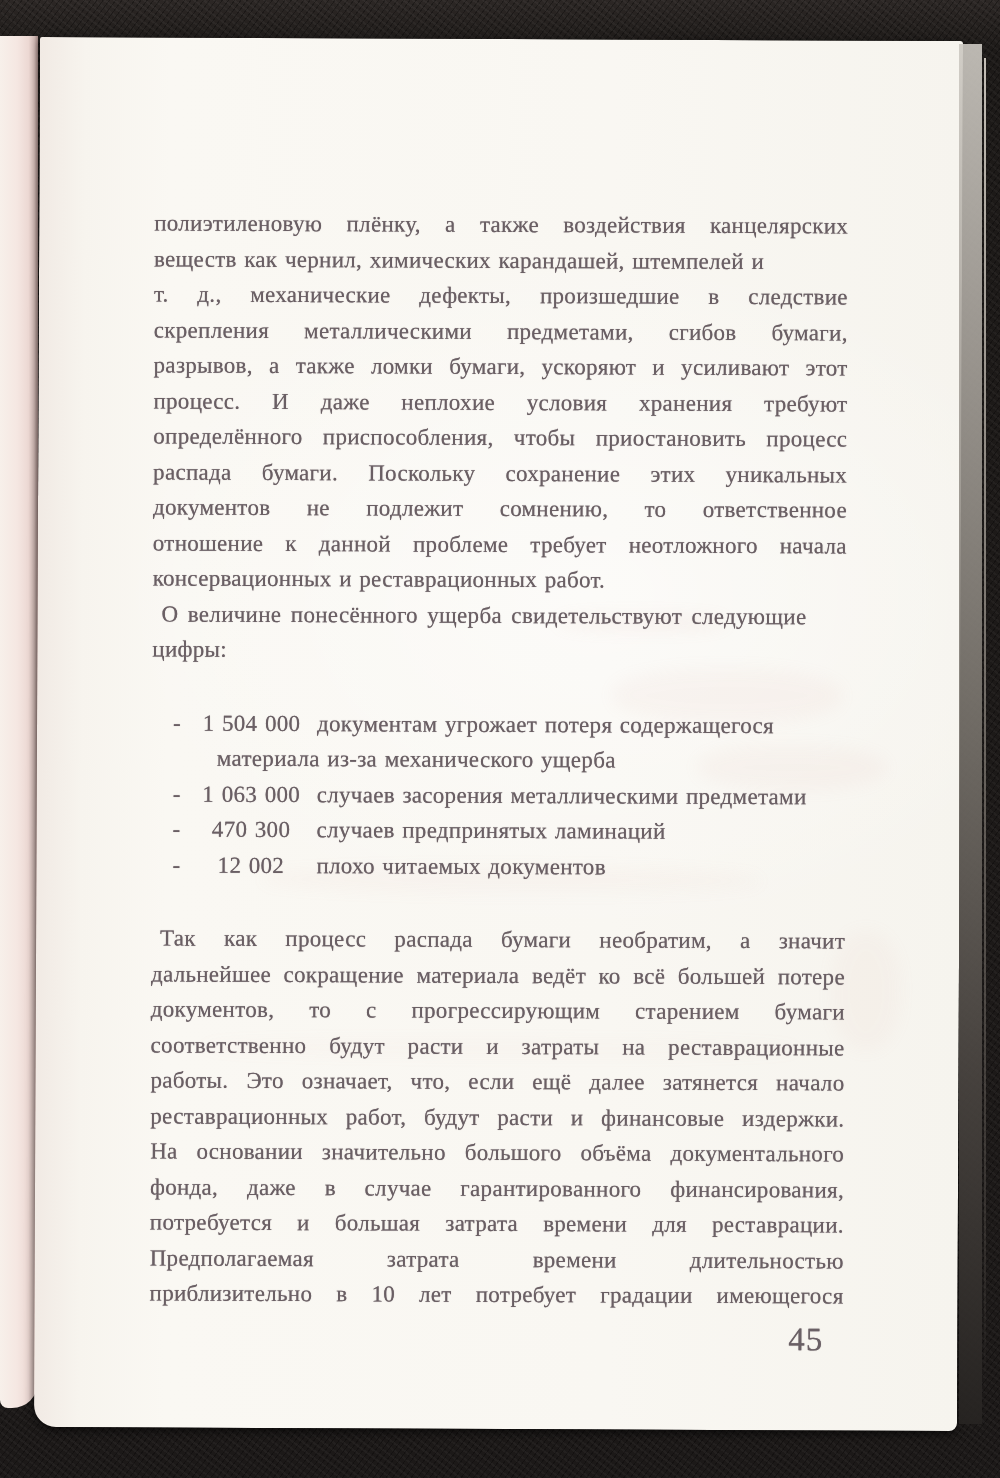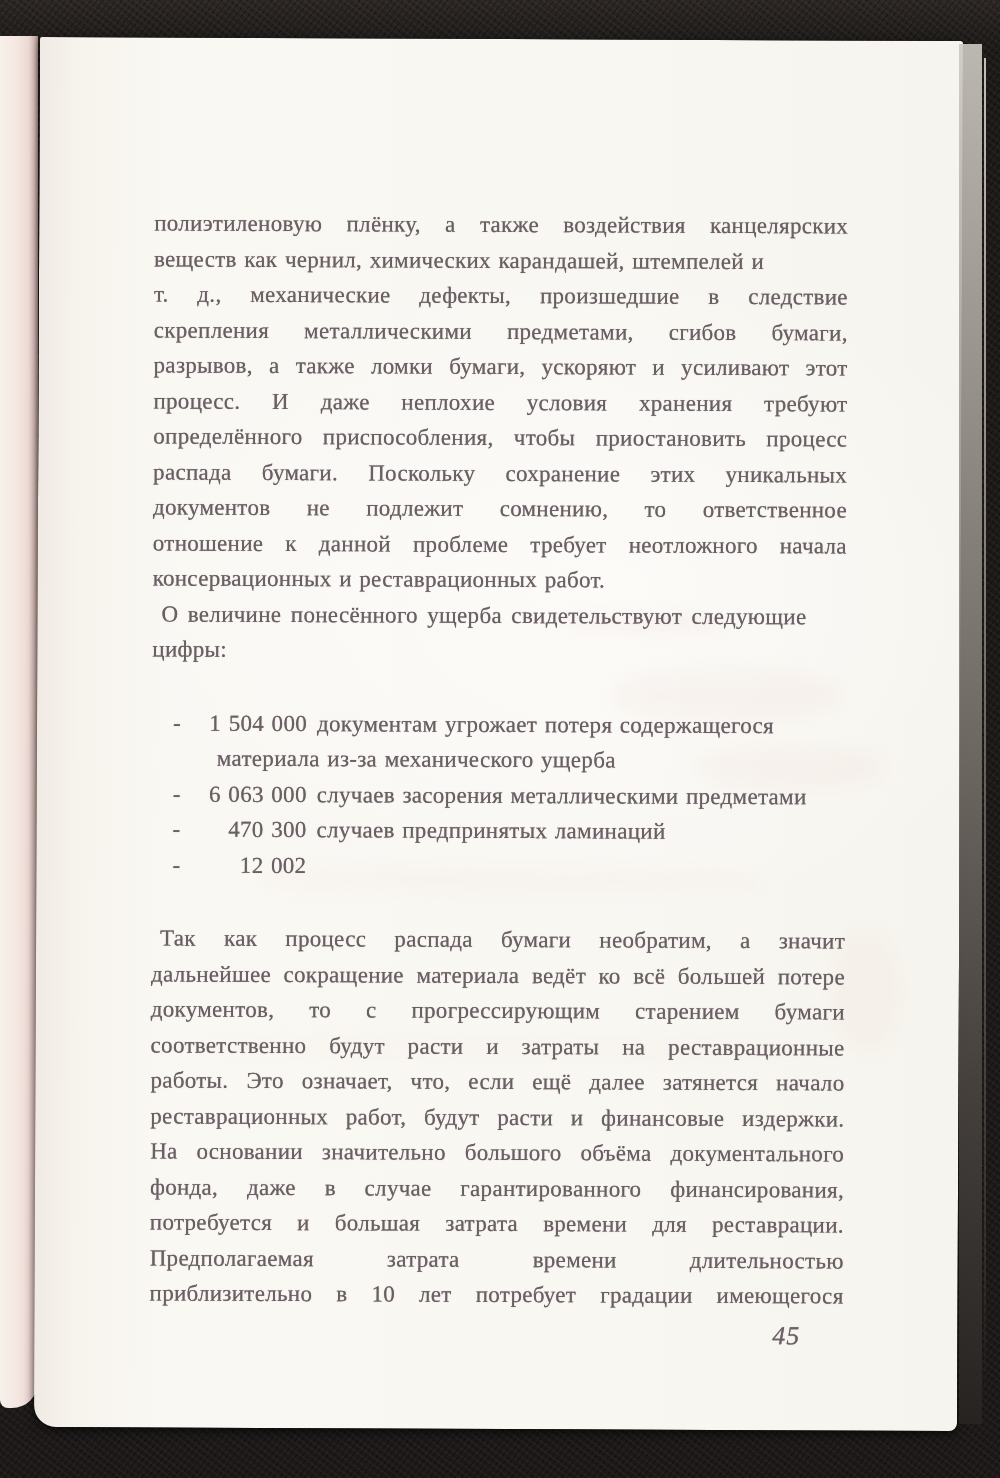--- a/index.html
+++ b/index.html
@@ -48,26 +48,26 @@
   }
   .line{min-height:35.5px;white-space:nowrap;}
   .j{white-space:normal;text-align:justify;text-align-last:justify;}
   .l{text-align:left;}
   .ind{text-indent:9px;}
   .short{margin-right:40px;}
   .gap-list{margin-top:38px;}
   .gap-par{margin-top:38px;}
   .list-row{display:flex;margin-left:21px;height:35.5px;}
   .list-dash{width:23px;flex:none;}
-  .list-num{width:111px;flex:none;text-align:right;}
+  .list-num{width:111px;flex:none;text-align:center;}
   .list-text{margin-left:10px;flex:none;}
   .list-cont{margin-left:65px;height:35.5px;}
   .page-number{
-    position:absolute;left:738px;top:1281px;font-size:26px;color:#6a6065;
-    letter-spacing:1px;text-shadow:0 0 0.7px rgba(106,96,101,0.85);font-style:italic;
+    position:absolute;left:754px;top:1281px;font-size:33px;color:#6a6065;
+    letter-spacing:1px;text-shadow:0 0 0.7px rgba(106,96,101,0.85);
   }
 </style>
 </head>
 <body>
 
 <div class="screen">
 
   <div class="edge-strip"></div>
 
   <div class="paper">
@@ -102,31 +102,32 @@
 
       <div class="gap-list">
         <div class="list-row">
           <span class="list-dash">-</span>
           <span class="list-num">1 504 000</span>
           <span class="list-text">документам угрожает потеря содержащегося</span>
         </div>
         <div class="list-cont">материала из-за механического ущерба</div>
         <div class="list-row">
           <span class="list-dash">-</span>
-          <span class="list-num">6 063 000</span>
+          <span class="list-num">1 063 000</span>
           <span class="list-text">случаев засорения металлическими предметами</span>
         </div>
         <div class="list-row">
           <span class="list-dash">-</span>
           <span class="list-num">470 300</span>
           <span class="list-text">случаев предпринятых ламинаций</span>
         </div>
         <div class="list-row">
           <span class="list-dash">-</span>
           <span class="list-num">12 002</span>
+          <span class="list-text">плохо читаемых документов</span>
         </div>
       </div>
 
       <div class="gap-par">
         <div class="line j ind">Так как процесс распада бумаги необратим, а значит</div>
         <div class="line j">дальнейшее сокращение материала ведёт ко всё большей потере</div>
         <div class="line j">документов, то с прогрессирующим старением бумаги</div>
         <div class="line j">соответственно будут расти и затраты на реставрационные</div>
         <div class="line j">работы. Это означает, что, если ещё далее затянется начало</div>
         <div class="line j">реставрационных работ, будут расти и финансовые издержки.</div>

